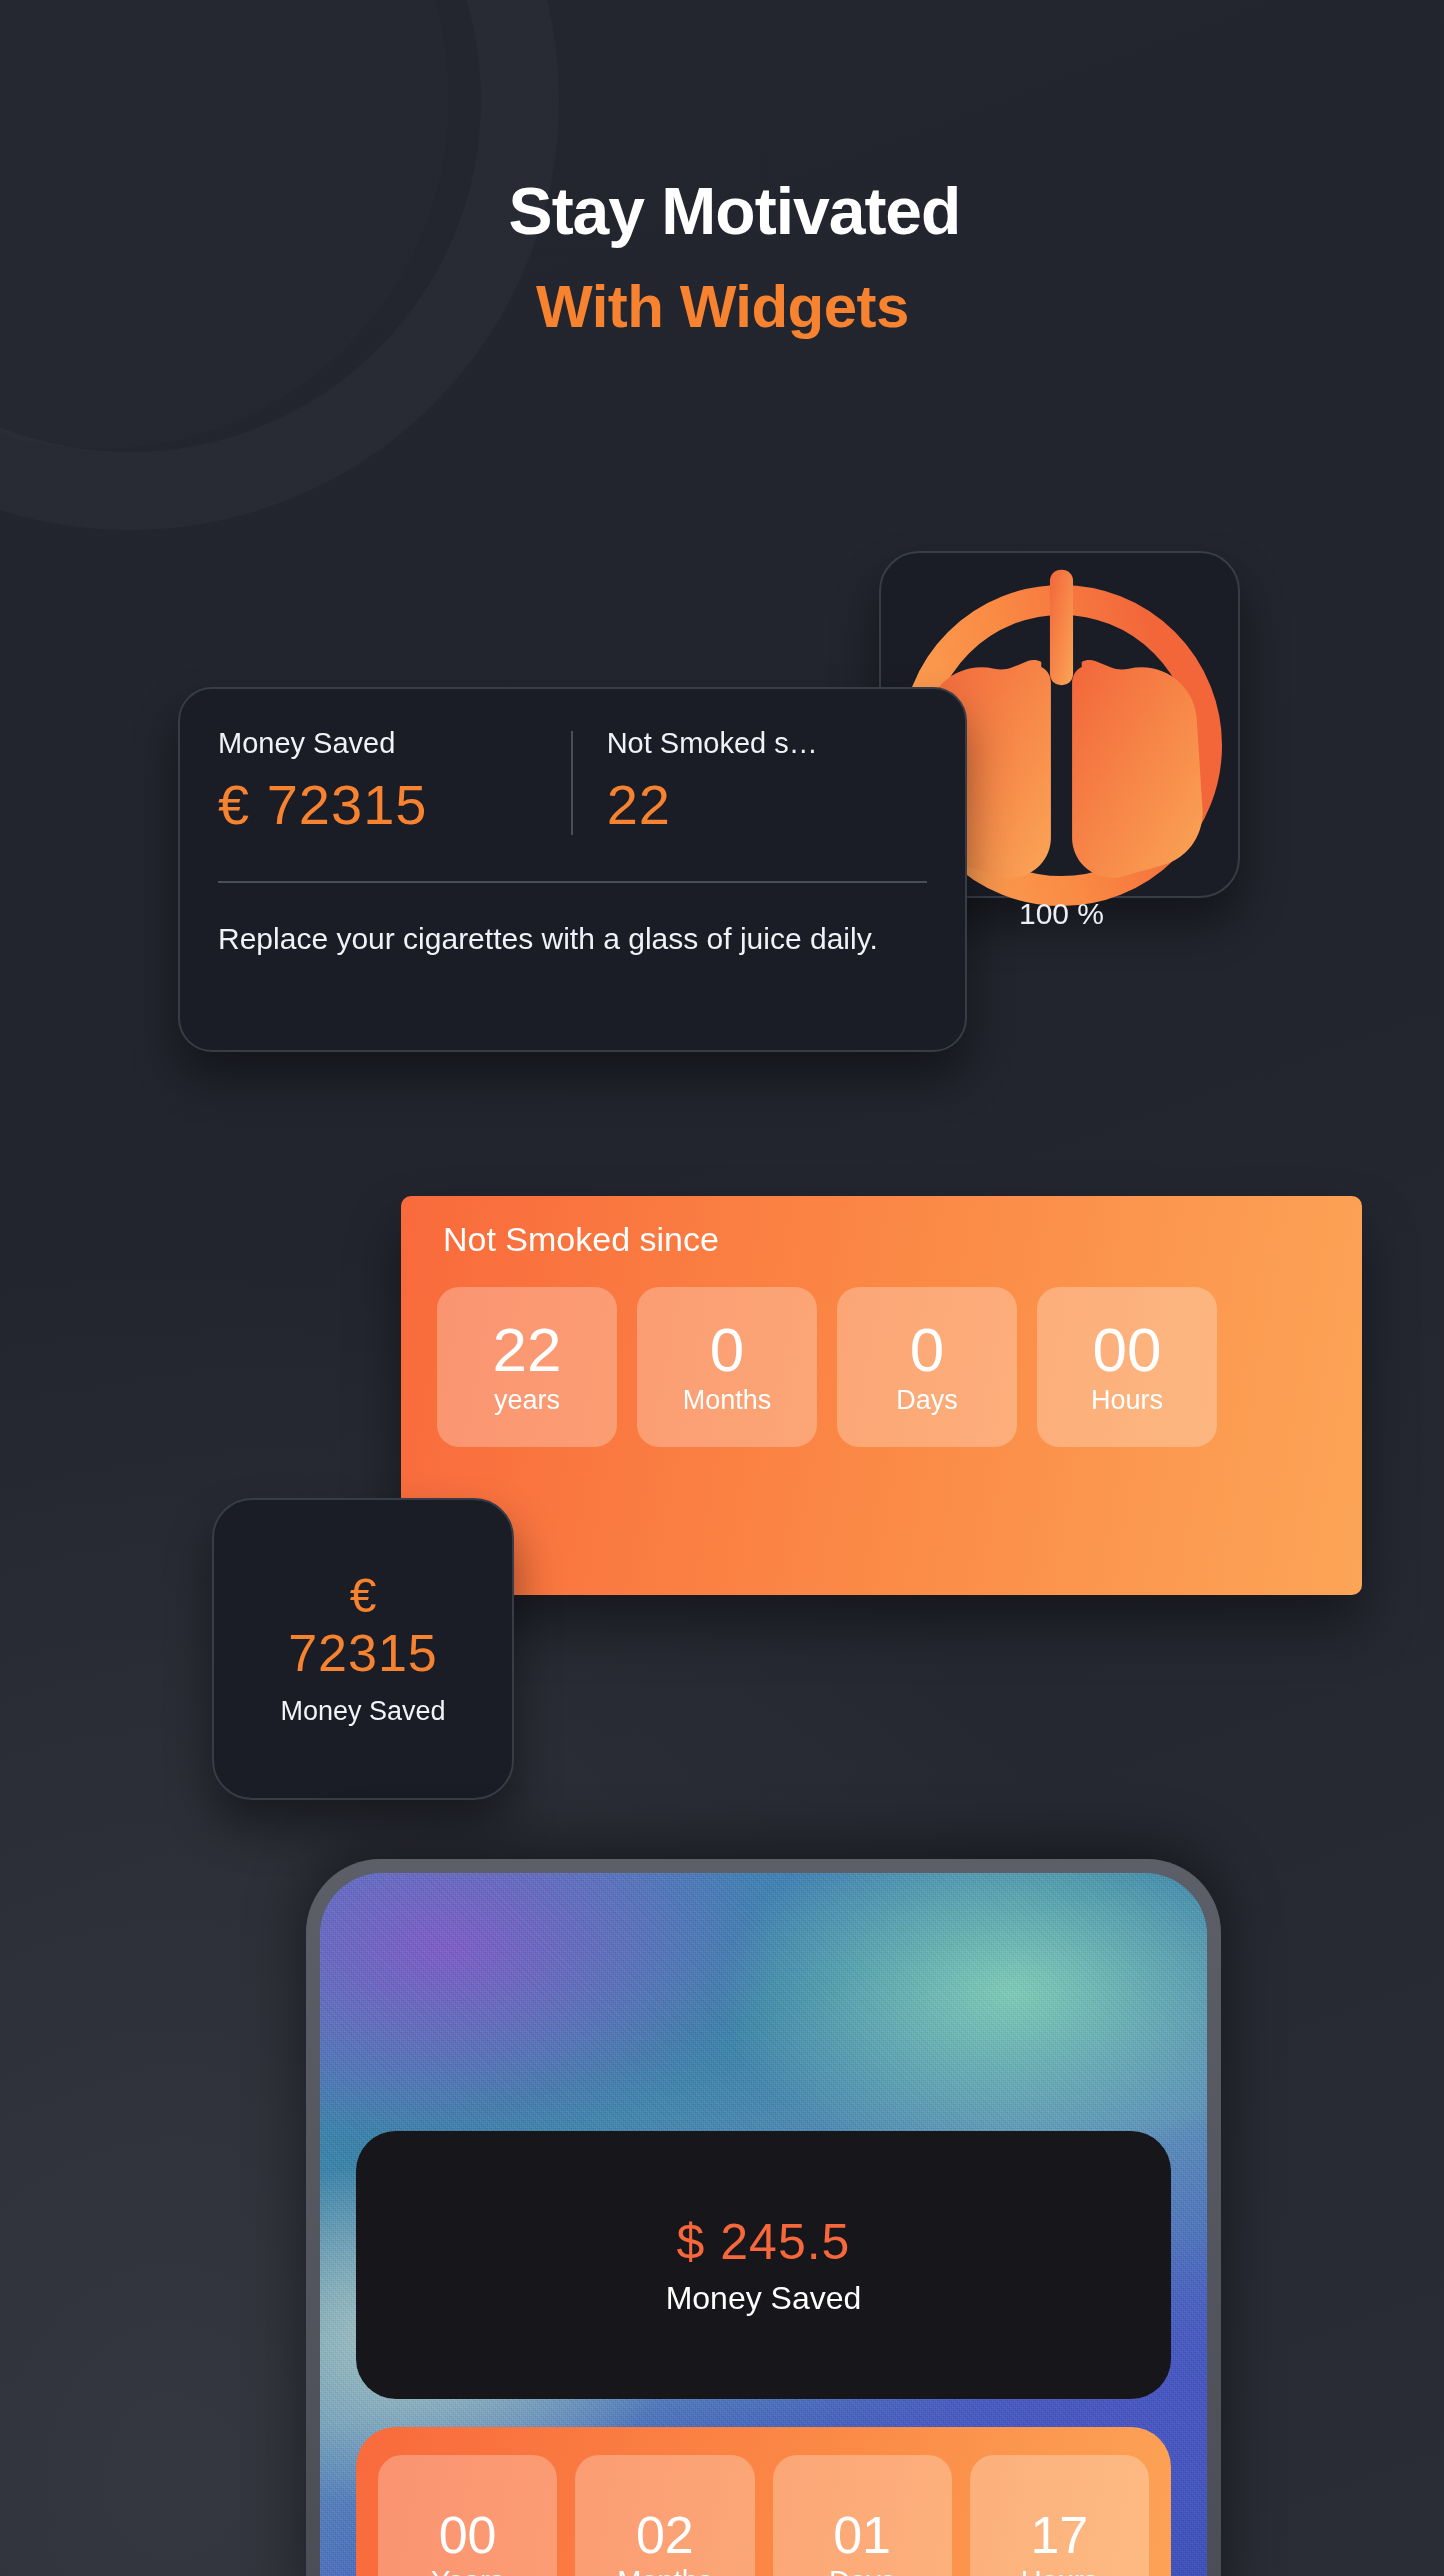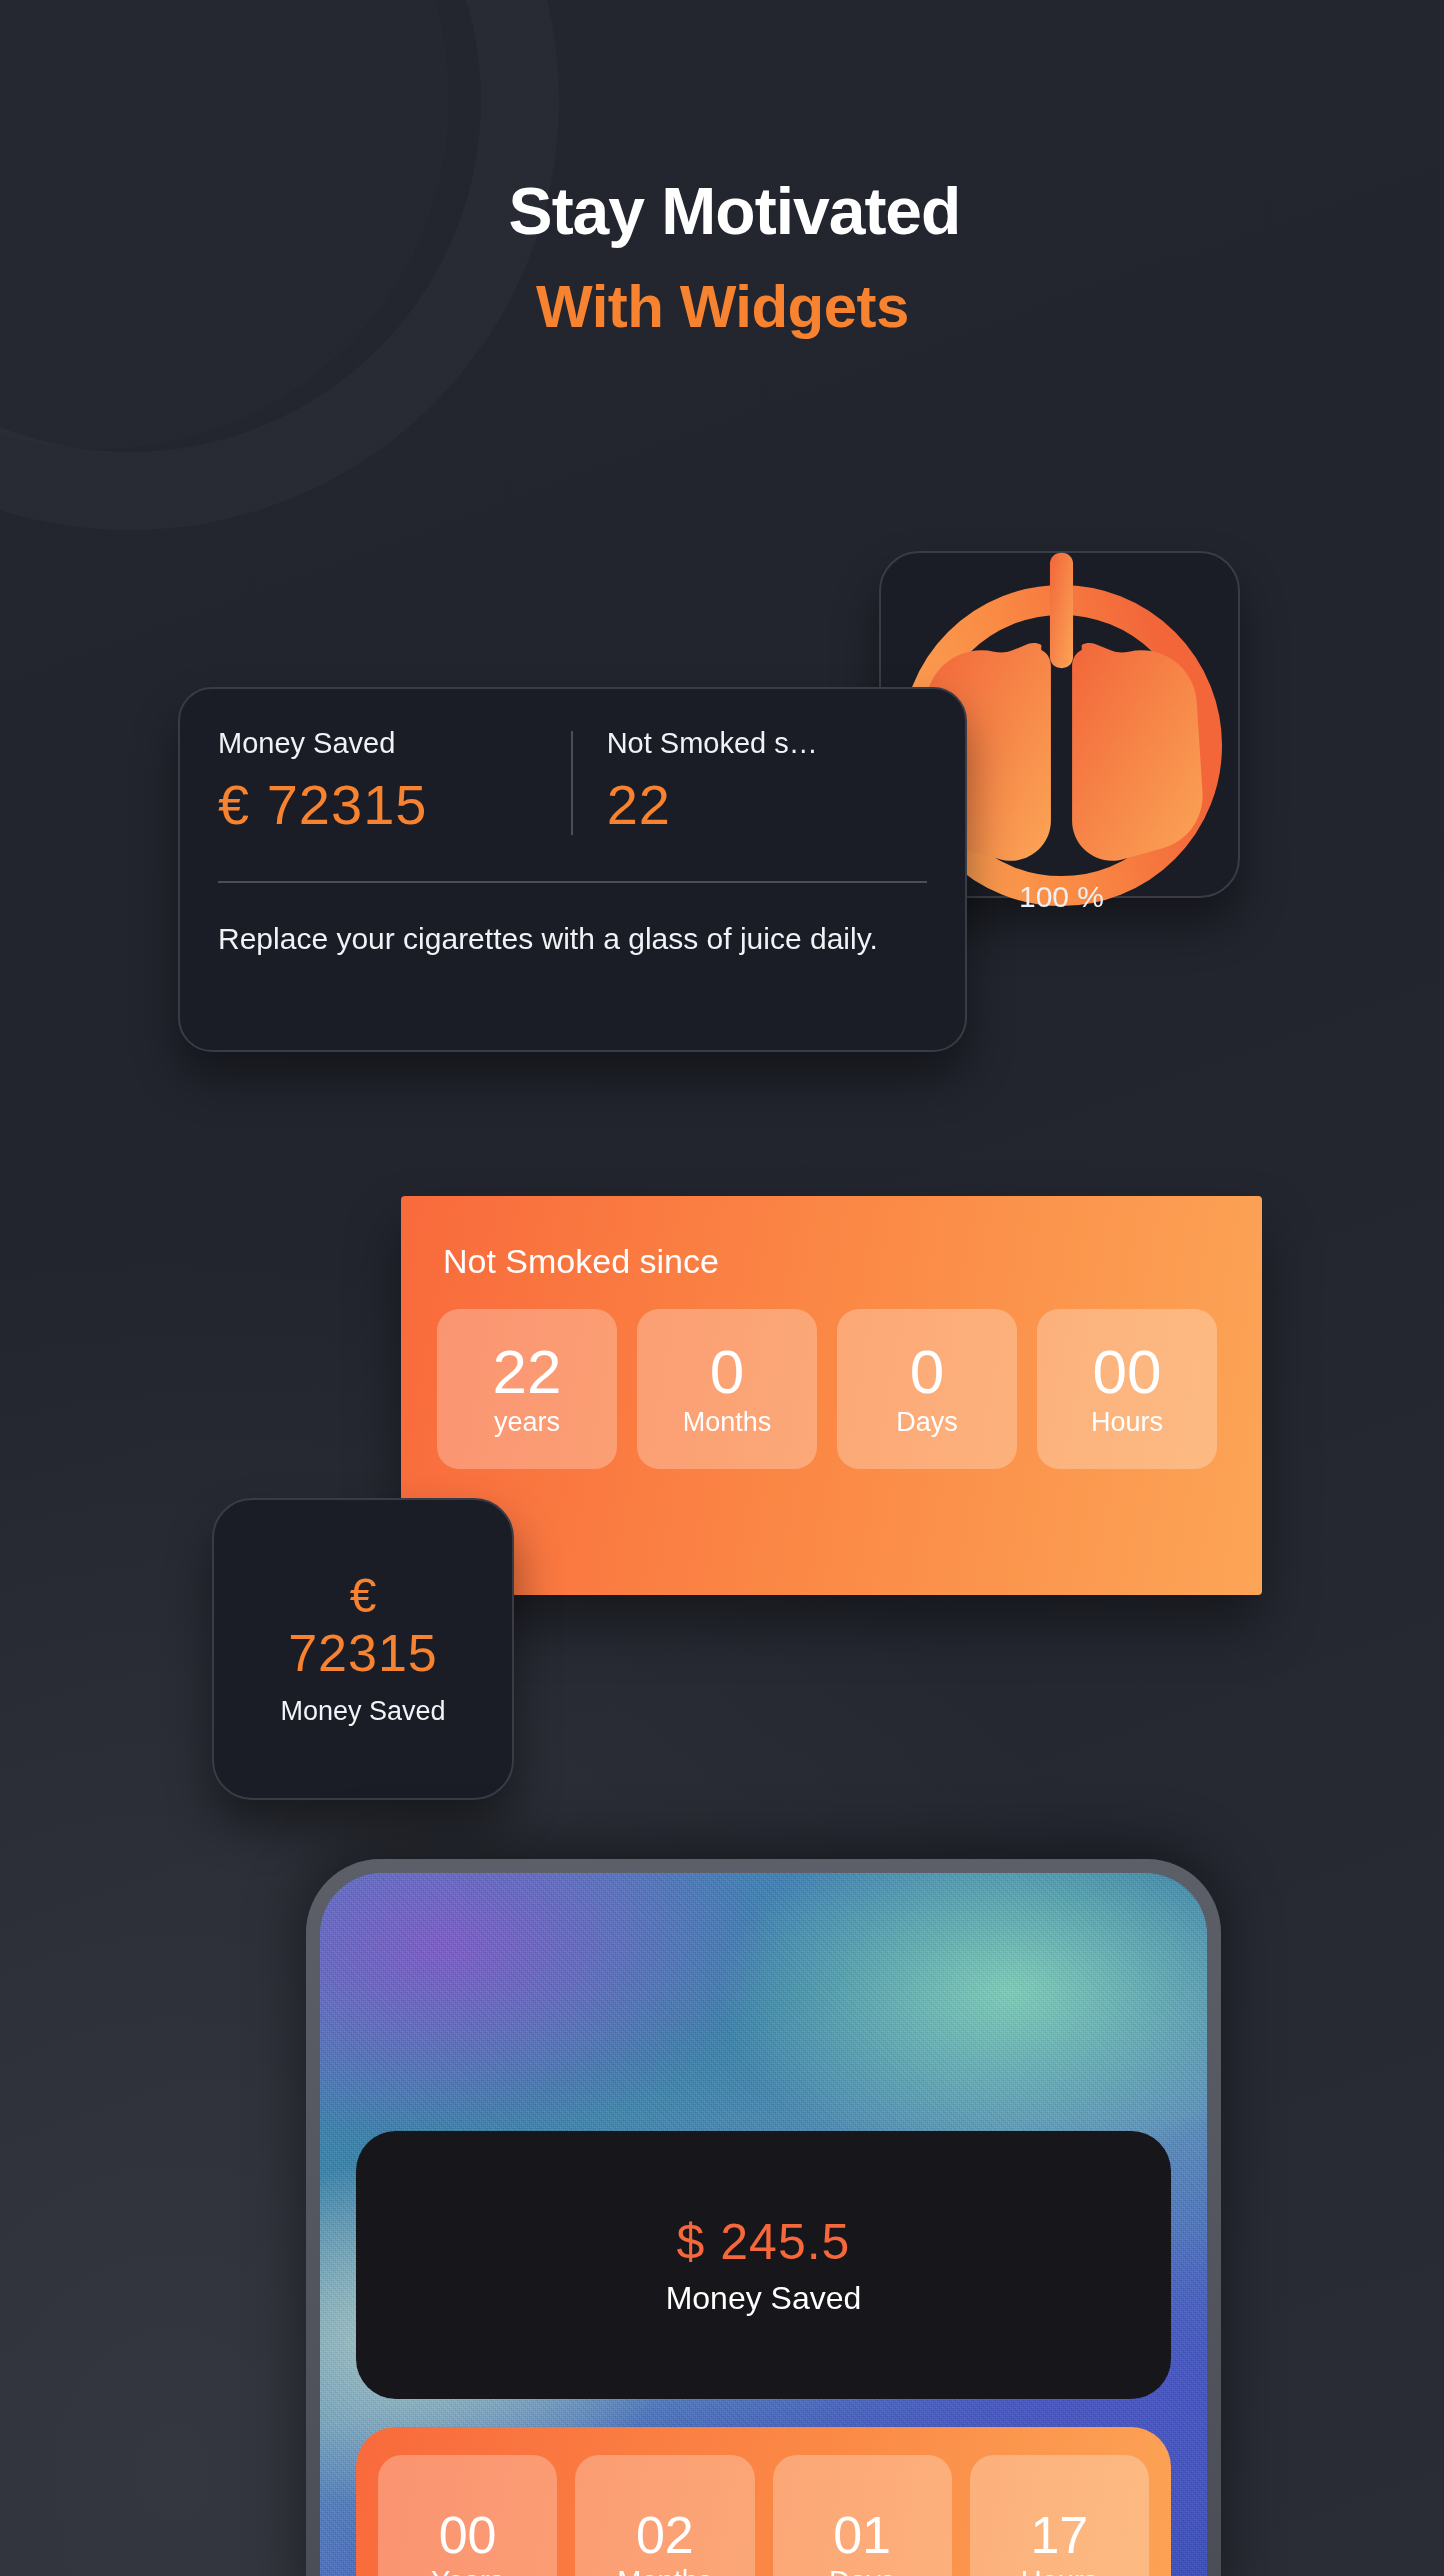--- a/index.html
+++ b/index.html
@@ -61,21 +61,21 @@
     overflow:visible;
   }
   .ring-wrap{
     position:absolute;
     left:12px; top:24px;
     width:337px; height:337px;
   }
   .ring-wrap svg{ display:block; width:337px; height:337px; }
   .ring-center{
     position:absolute; left:0; top:0; width:337px; height:337px;
-    display:flex; flex-direction:column; align-items:center; justify-content:flex-end;
+    display:flex; flex-direction:column; align-items:center; justify-content:center;
   }
   .lung-icon svg{ display:block; }
   .ring-pct{ font-size:30px; color:#EDEFF3; font-weight:400; }
 
   
   .money-card{
     left:178px; top:687px;
     width:789px; height:365px;
     border-radius:34px;
     padding:38px 38px 0 38px;
@@ -96,25 +96,25 @@
   }
   .money-tip{
     font-size:30px; color:#F0F2F6; line-height:1.45;
     margin-top:34px; max-width:699px;
   }
 
   
   .countdown-card{
     position:absolute;
     left:401px; top:1196px;
-    width:861px; height:399px;
-    border-radius:4px;
+    width:961px; height:399px;
+    border-radius:10px;
     background:linear-gradient(100deg,#F96A3C 0%,#FB8A46 52%,#FCA557 100%);
     box-shadow:0 30px 54px rgba(0,0,0,0.40);
-    padding:46px 36px 0 36px;
+    padding:24px 36px 0 36px;
   }
   .countdown-title{
     font-size:34px; color:#FFFFFF; font-weight:400; margin-left:6px;
   }
   .unit-row{ display:flex; gap:20px; margin-top:28px; }
   .unit-box{
     width:180px; height:160px;
     border-radius:22px;
     background:rgba(255,255,255,0.27);
     display:flex; flex-direction:column;

